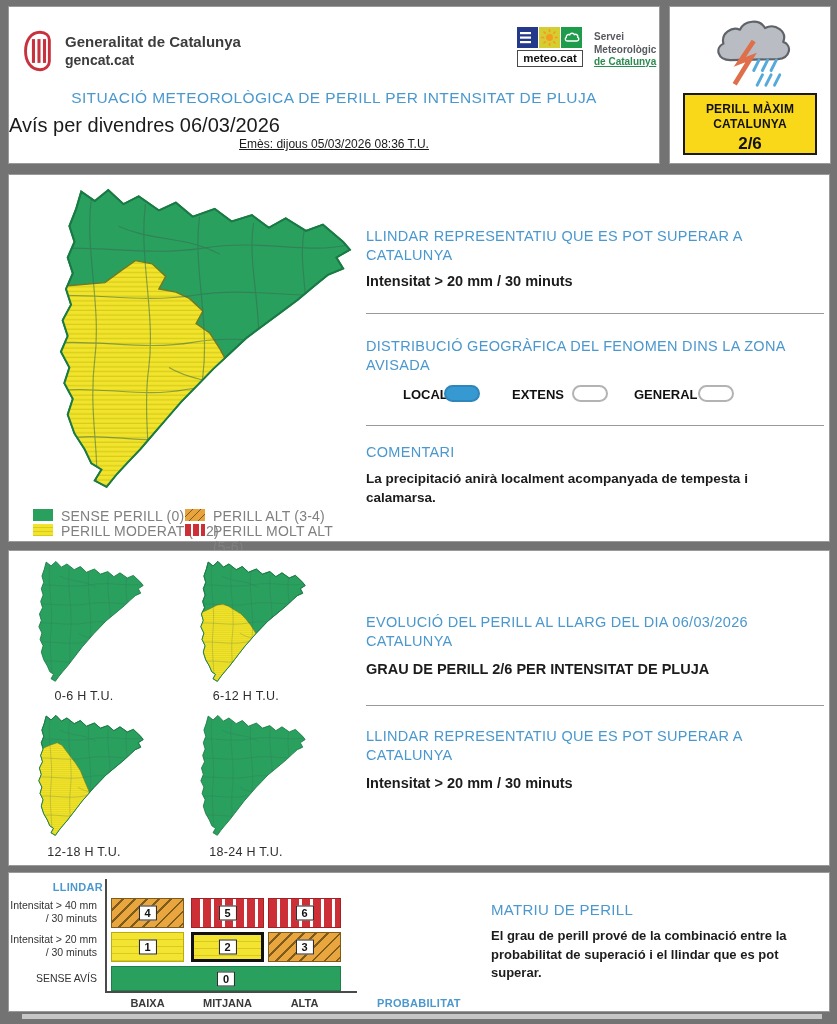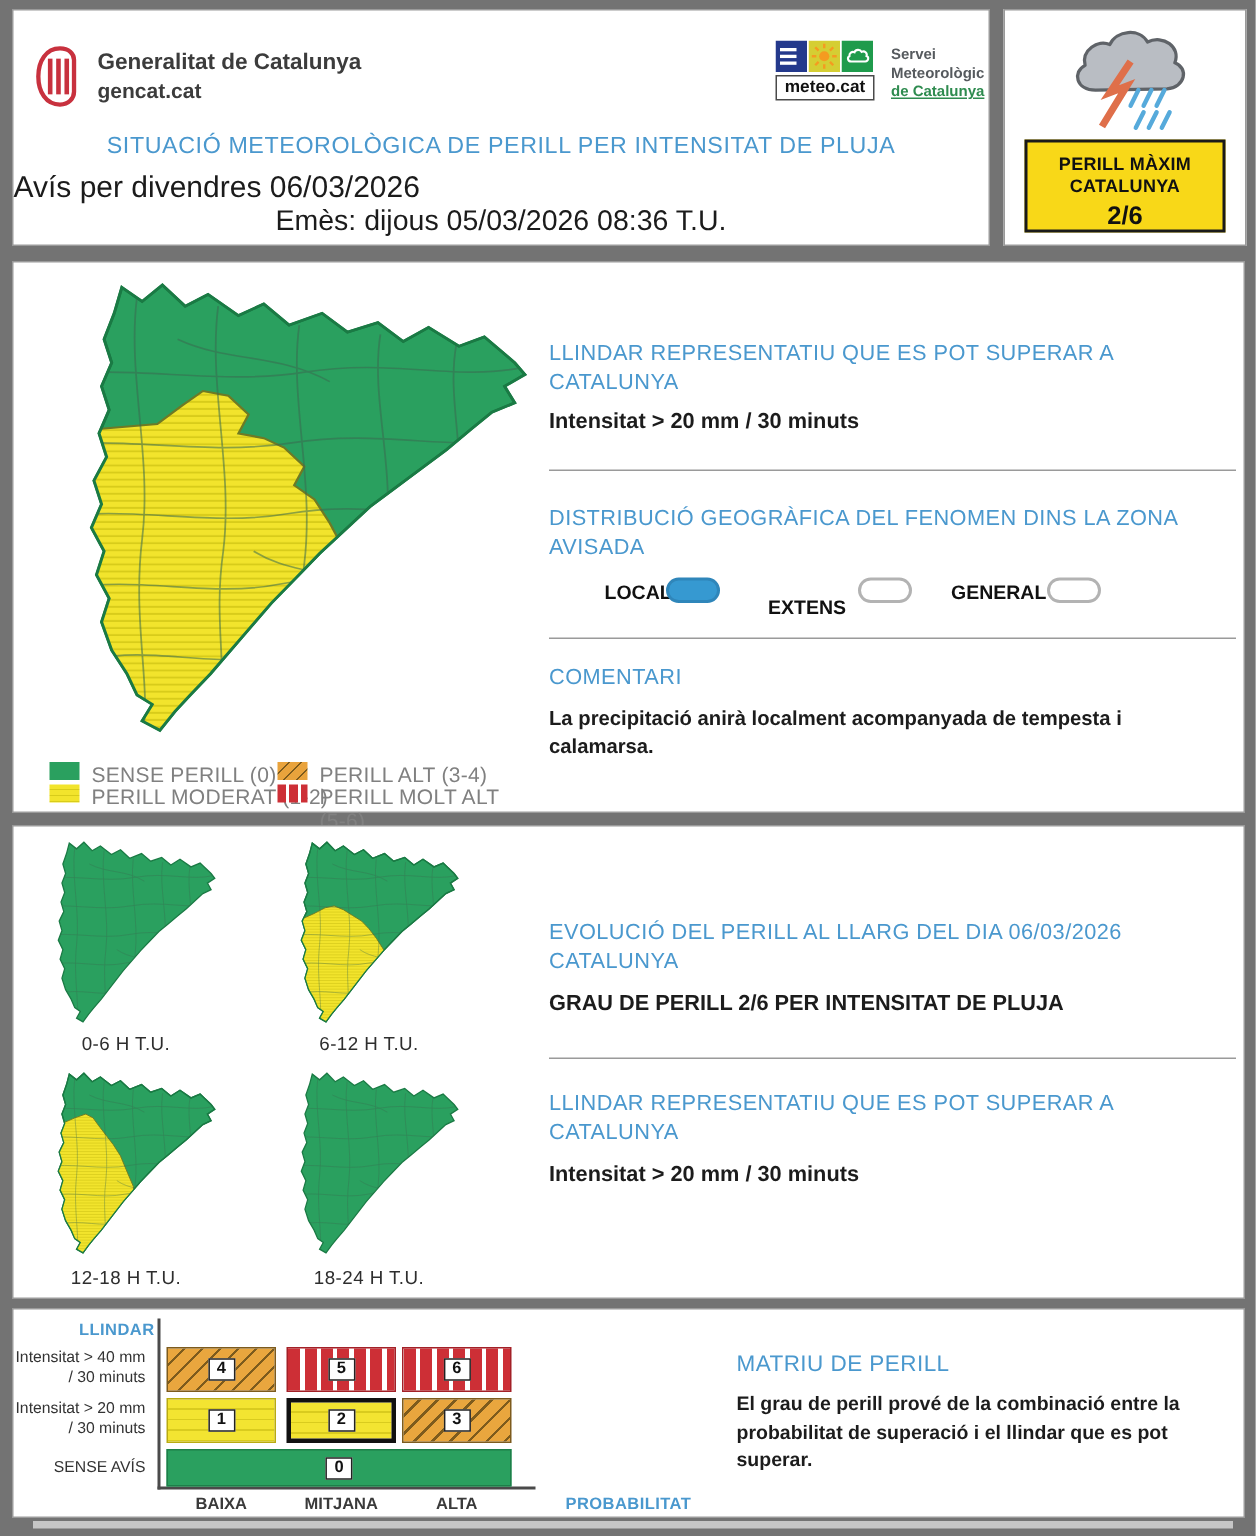--- a/index.html
+++ b/index.html
@@ -6,21 +6,21 @@
   body { background:#fff; font-family:"Liberation Sans", sans-serif; }
   #page { position:relative; width:837px; height:1024px; background:#737373; overflow:hidden; }
   .box { position:absolute; border:1px solid #9a9a9a; background:#fff; }
   .abs { position:absolute; }
 
   
   .gc-text { font-weight:bold; color:#3c3c3c; font-size:15px; line-height:18px; }
   .gc-text .l2 { font-size:14px; }
   .doc-title { width:100%; text-align:center; color:#4a98ce; font-size:15.5px; letter-spacing:.4px; }
   .doc-sub1 { width:100%; text-align:left; color:#1b1b1b; font-size:20px; font-weight:normal; }
-  .doc-sub2 { width:100%; text-align:center; color:#1b1b1b; font-size:19px; }
+  .doc-sub2 { width:100%; text-align:center; color:#1b1b1b; font-size:12px;text-decoration:underline; }
 
   .meteo-sq { width:21px; height:21px; display:inline-block; vertical-align:top; }
   .meteo-brandbox { border:1px solid #4a4a4a; background:#fff; width:66px; height:17px;
                     font-size:11.5px; font-weight:bold; color:#111; text-align:center; line-height:15px; }
   .smc-lines { font-size:10px; font-weight:bold; color:#565a5e; line-height:12.5px; }
 
   .maxbox { background:#f8d818; border:2px solid #1a1a1a; text-align:center; padding-top:7px; }
   .maxbox .t { font-size:12px; font-weight:bold; color:#111; line-height:15px; letter-spacing:.2px; }
   .maxbox .v { font-size:17px; font-weight:bold; color:#111; margin-top:2px; }
 
@@ -197,21 +197,21 @@
     </div>
 
     <div class="abs bluehead" style="left:357px; top:52px; width:420px;">LLINDAR REPRESENTATIU QUE ES POT SUPERAR A CATALUNYA</div>
     <div class="abs bodybold" style="left:357px; top:98px;">Intensitat &gt; 20 mm / 30 minuts</div>
     <div class="abs divider" style="left:357px; top:138px; width:458px;"></div>
 
     <div class="abs bluehead" style="left:357px; top:162px; width:420px;">DISTRIBUCIÓ GEOGRÀFICA DEL FENOMEN DINS LA ZONA AVISADA</div>
     <div class="abs" style="left:357px; top:210px; width:458px; height:22px;">
       <span class="abs toggle-label" style="left:37px; top:2px;">LOCAL</span>
       <span class="abs pill pill-on" style="left:78px; top:0;"></span>
-      <span class="abs toggle-label" style="left:146px; top:12px;">EXTENS</span>
+      <span class="abs toggle-label" style="left:146px; top:2px;">EXTENS</span>
       <span class="abs pill pill-off" style="left:206px; top:0;"></span>
       <span class="abs toggle-label" style="left:268px; top:2px;">GENERAL</span>
       <span class="abs pill pill-off" style="left:332px; top:0;"></span>
     </div>
     <div class="abs divider" style="left:357px; top:250px; width:458px;"></div>
 
     <div class="abs bluehead" style="left:357px; top:268px;">COMENTARI</div>
     <div class="abs commenttxt" style="left:357px; top:294px; width:450px;">La precipitació anirà localment acompanyada de tempesta i calamarsa.</div>
   </div>
 

